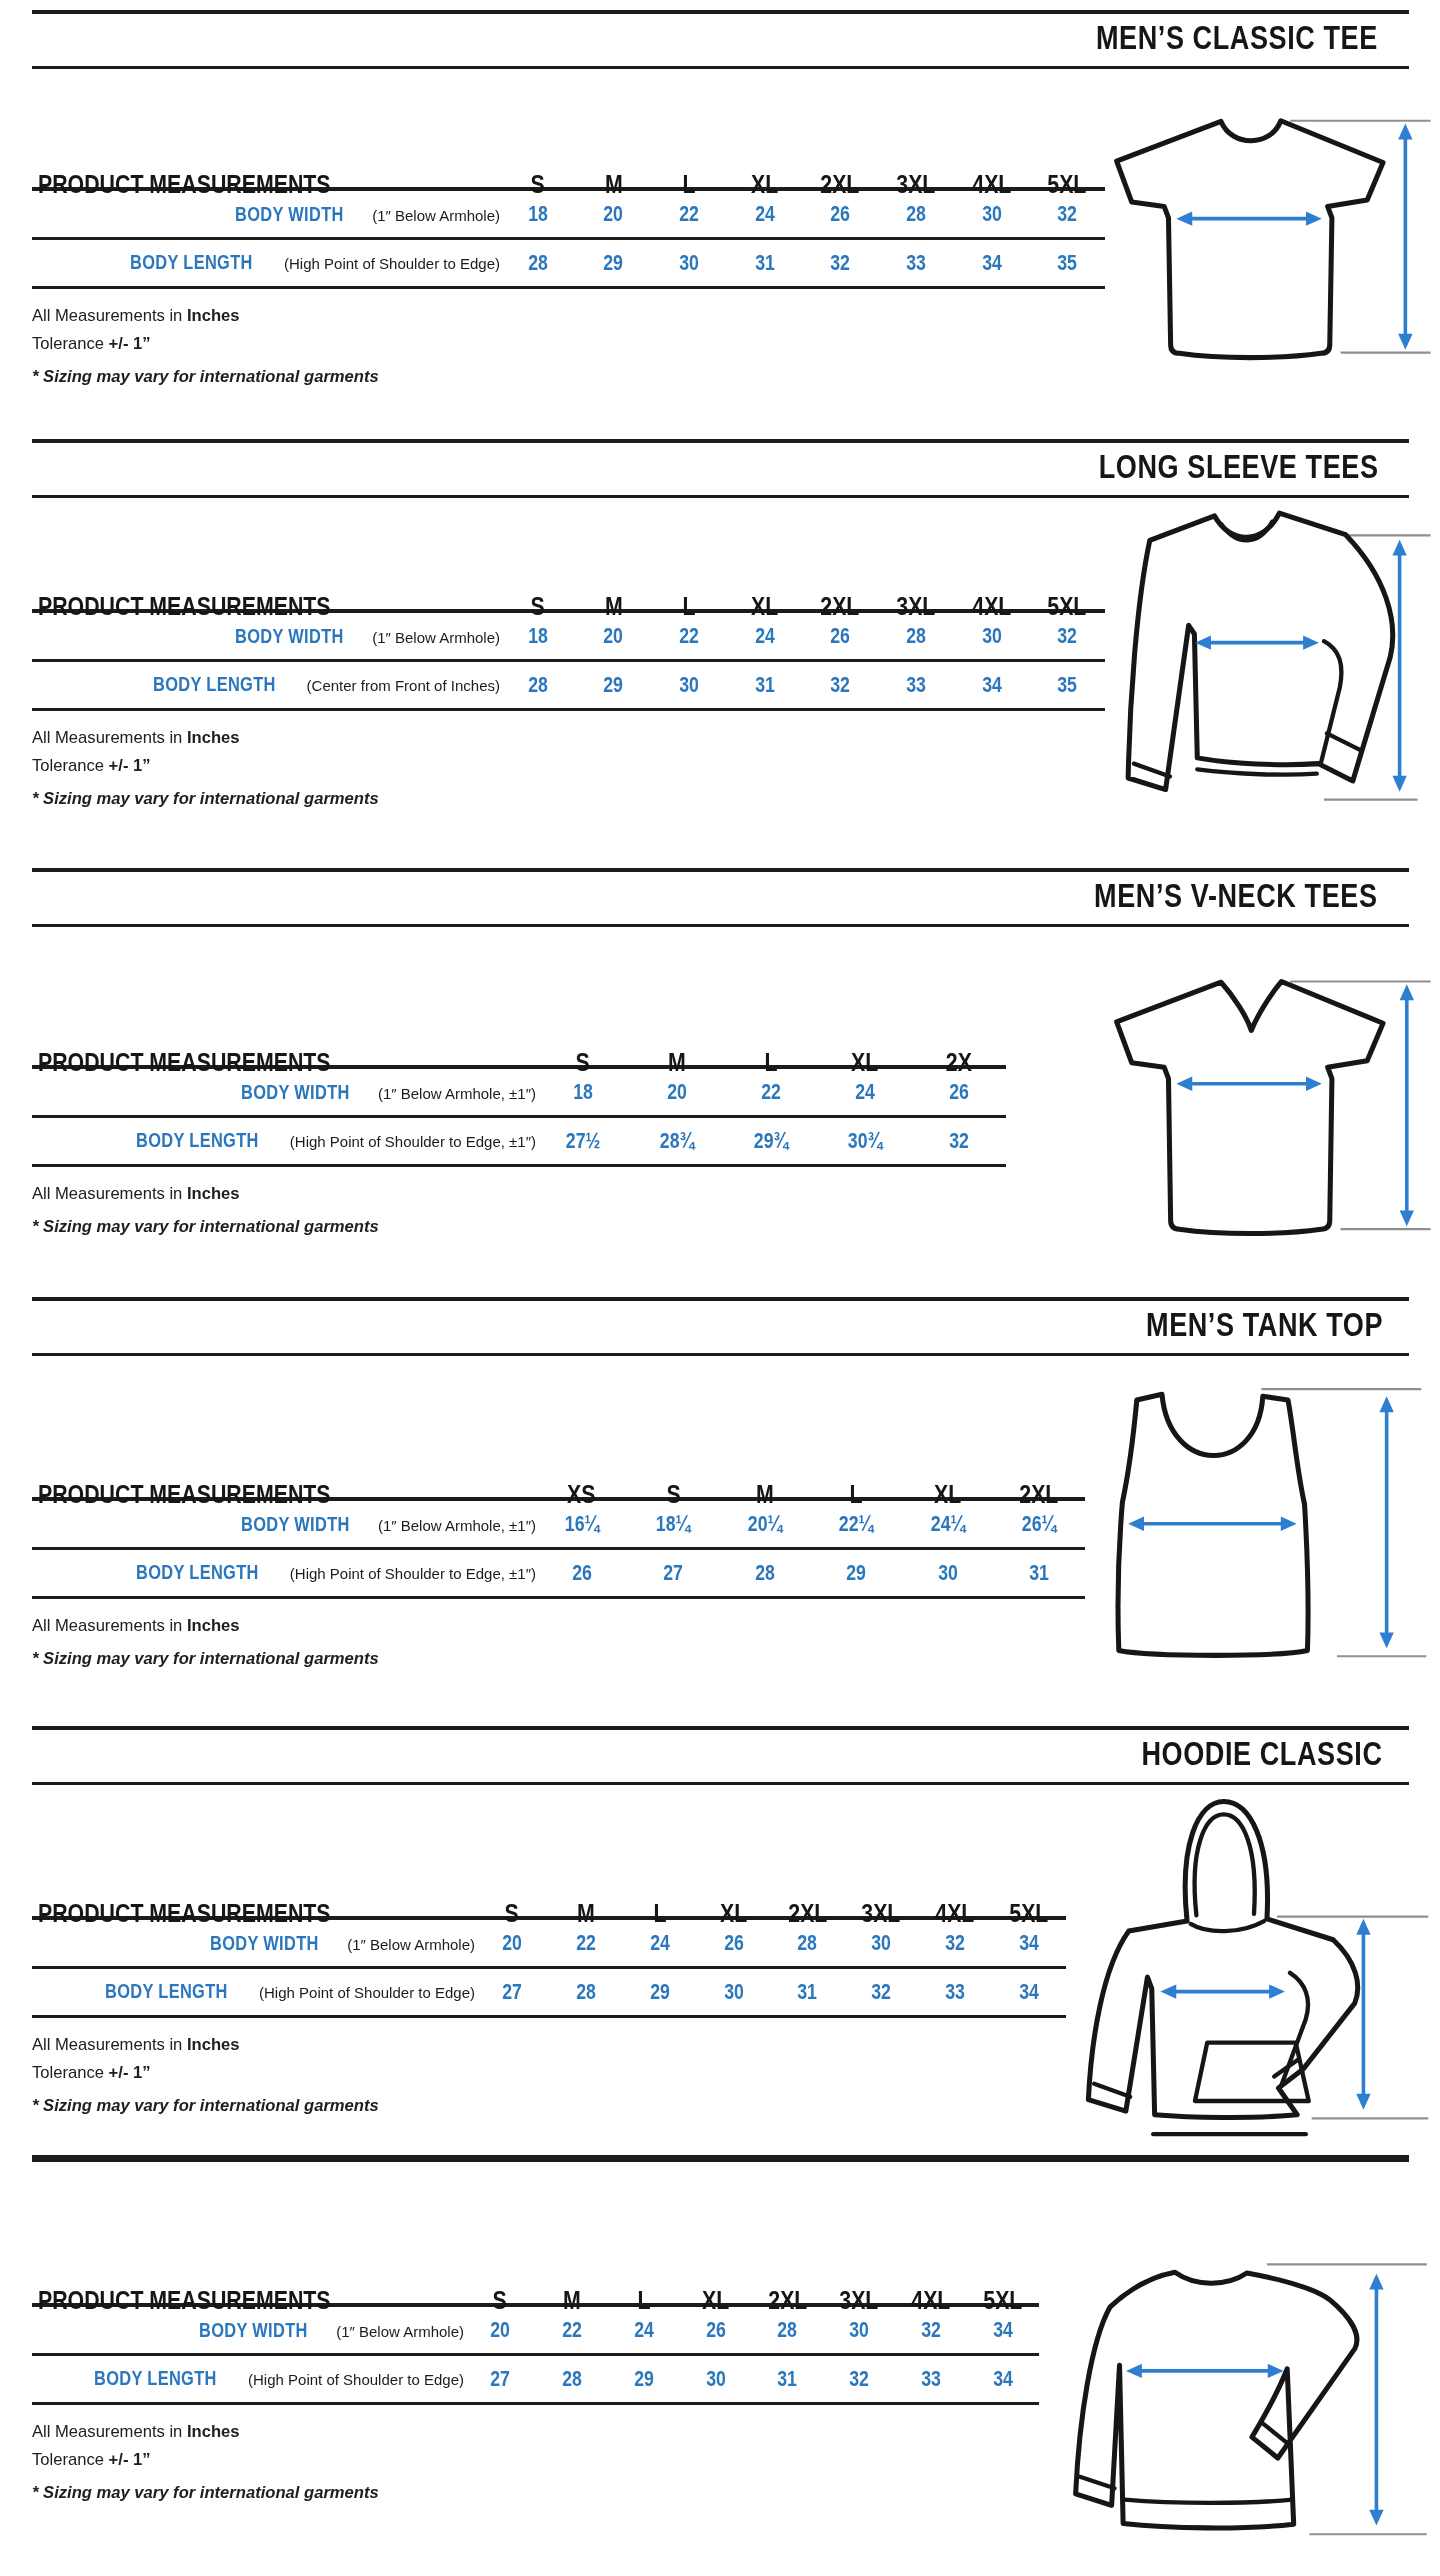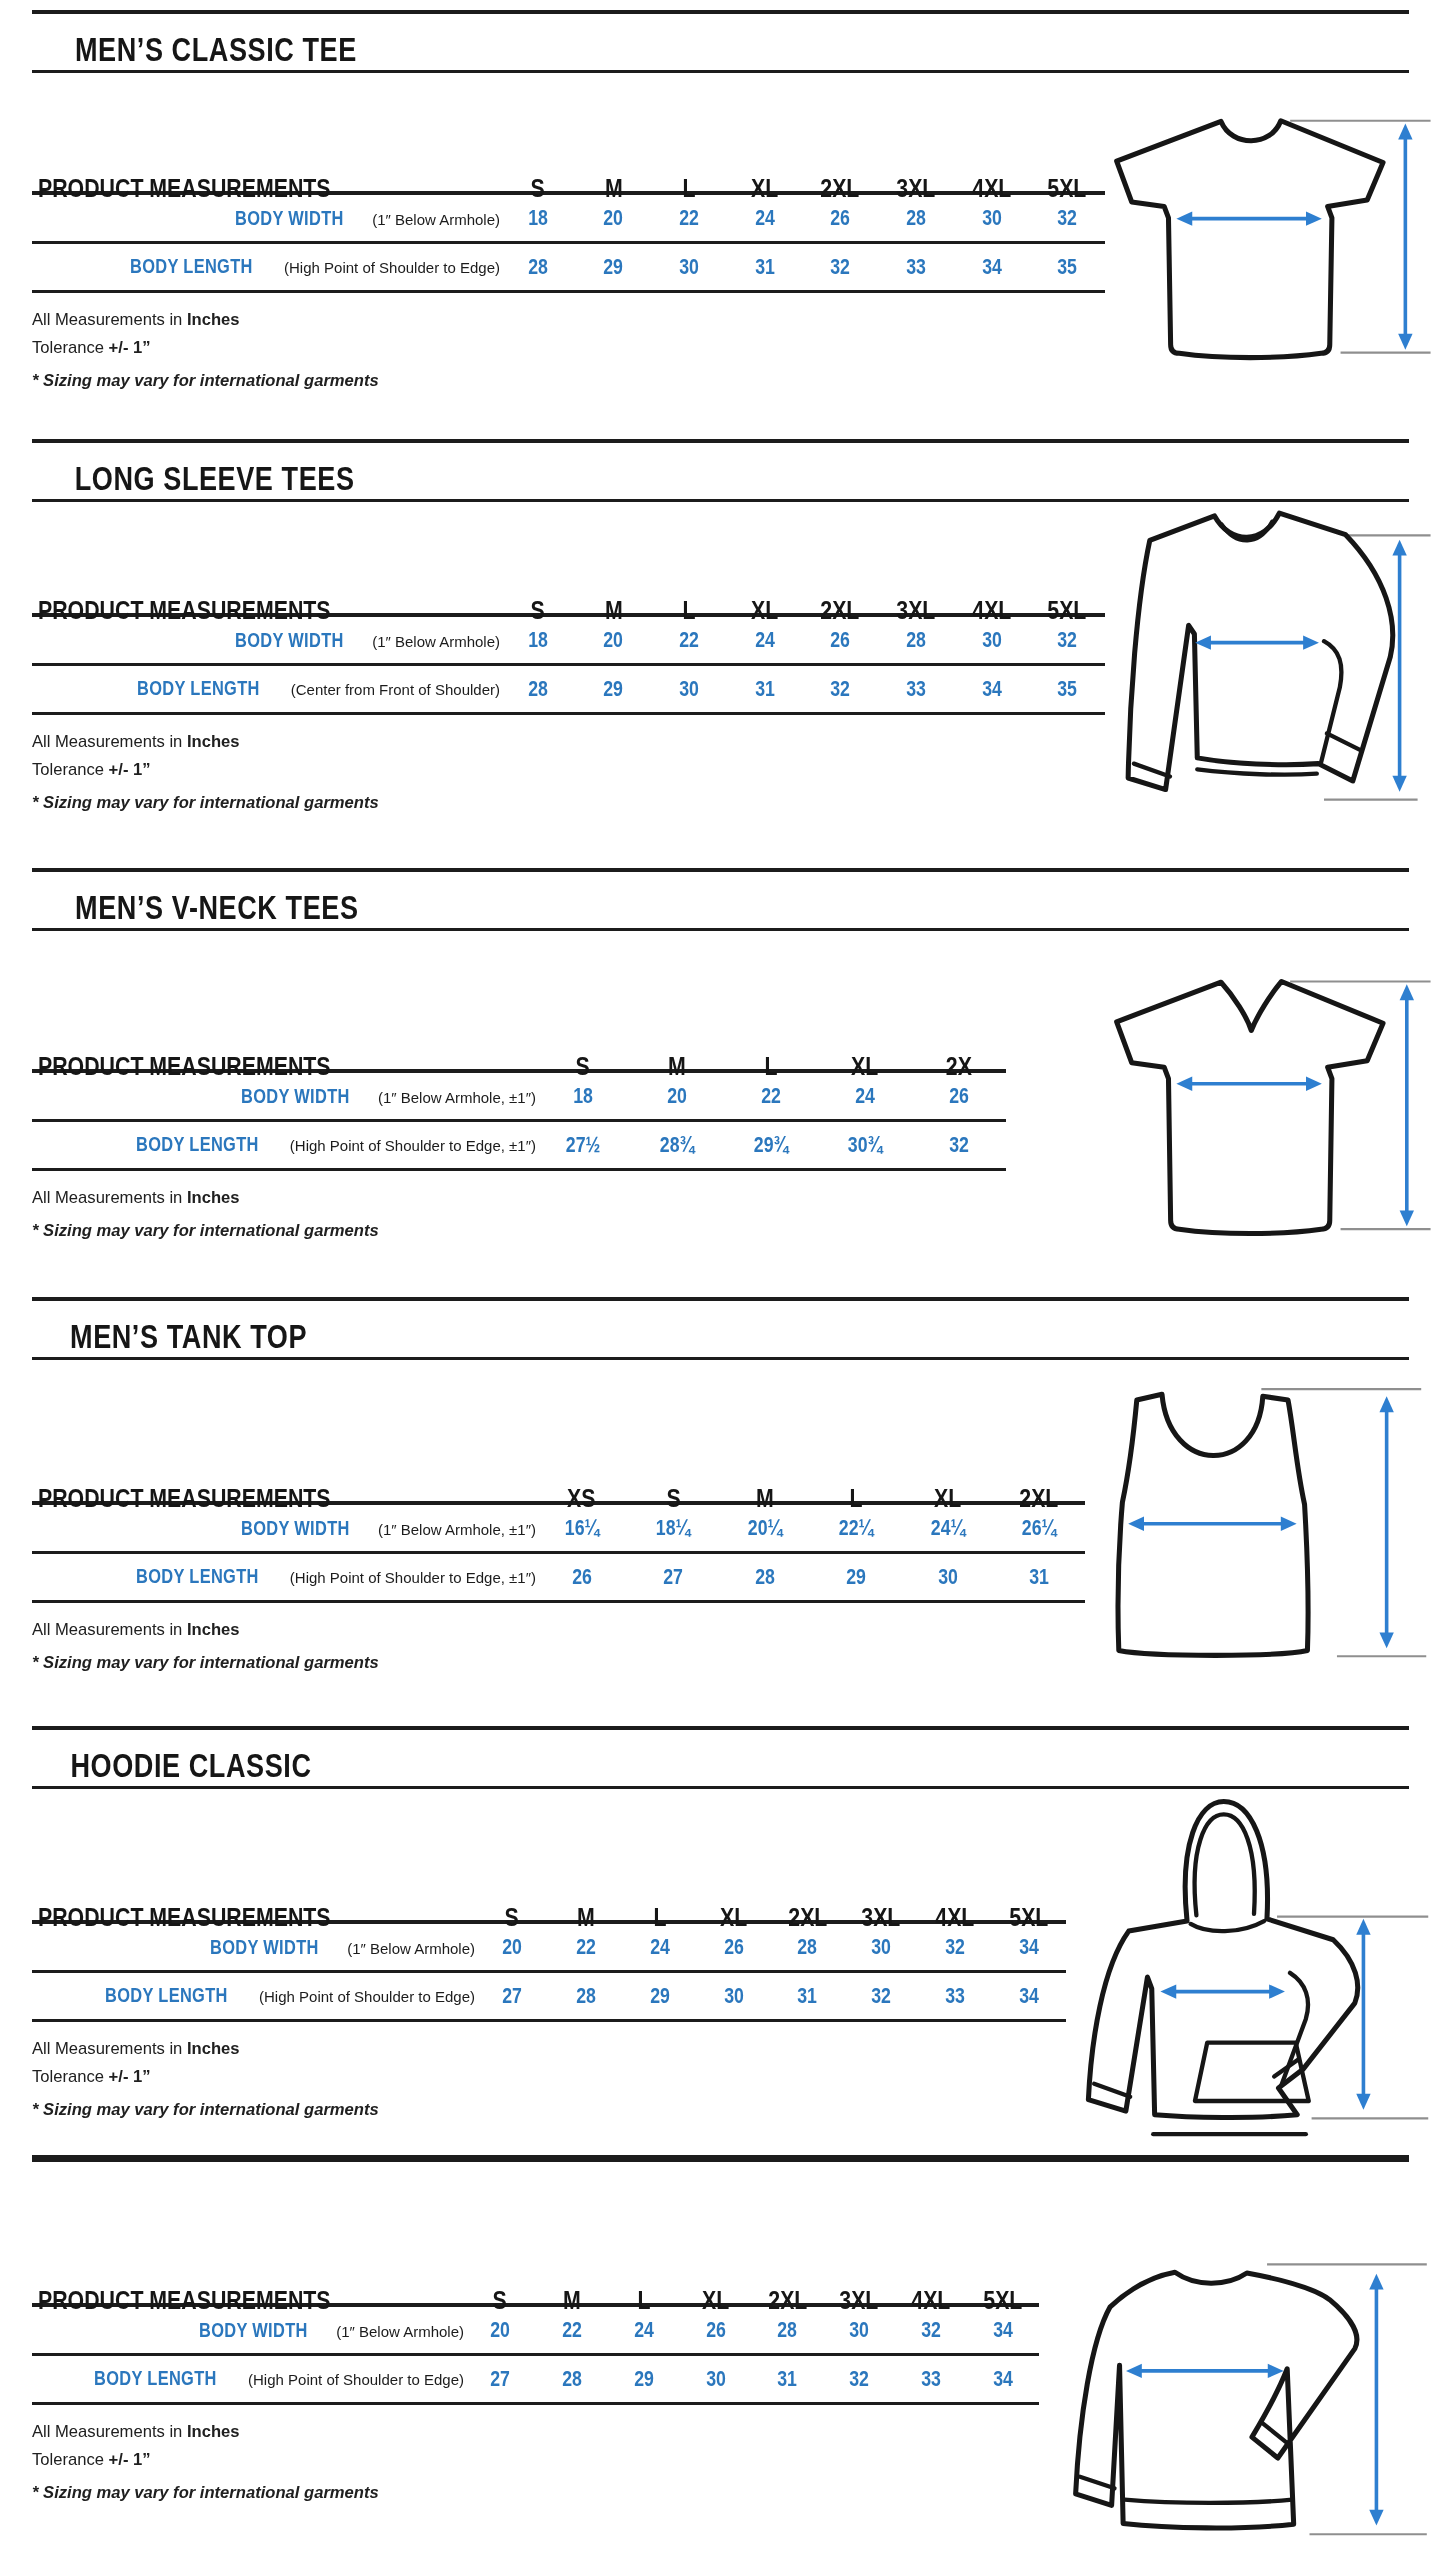--- a/index.html
+++ b/index.html
@@ -1,21 +1,21 @@
 <!DOCTYPE html>
 <html style="font-size:11.5px"><head>
 <meta charset="utf-8">
 <style>
   html,body{margin:0;padding:0;background:#ffffff;}
   body{width:1441px;height:2576px;font-family:"Liberation Sans",sans-serif;color:#1c1c1c;}
   .sheet{position:relative;width:1441px;height:2576px;overflow:hidden;background:#fff;}
   section.panel{position:relative;height:429px;box-sizing:border-box;padding:10px 32px 0;}
   
   .band-rule{height:3.6px;background:#1c1c1c;}
-  h2.title{margin:12px;text-align:left;font-size:33px;font-weight:bold;letter-spacing:0.7px;line-height:48px;height:32px;color:#161616;}
+  h2.title{margin:0;text-align:right;font-size:33px;font-weight:bold;letter-spacing:0.7px;line-height:48px;height:52px;color:#161616;}
   .cond{display:inline-block;transform:scaleX(.82);transform-origin:center;white-space:nowrap;}
   .cond-l{display:inline-block;transform:scaleX(.82);transform-origin:left center;white-space:nowrap;}
   
   .mtable{position:relative;}
   .grid{display:grid;align-items:center;}
   .t-s1 .grid,.t-s2 .grid{grid-template-columns:468px repeat(8,1fr);}
   .t-s1,.t-s2{width:1073px;}
   .t-s3 .grid{grid-template-columns:504px repeat(5,1fr);}
   .t-s3{width:974px;}
   .t-s4 .grid{grid-template-columns:504px repeat(6,1fr);}
@@ -150,21 +150,21 @@
         <div class="td"><span class="cond num">20</span></div>
         <div class="td"><span class="cond num">22</span></div>
         <div class="td"><span class="cond num">24</span></div>
         <div class="td"><span class="cond num">26</span></div>
         <div class="td"><span class="cond num">28</span></div>
         <div class="td"><span class="cond num">30</span></div>
         <div class="td"><span class="cond num">32</span></div>
       </div>
       <div class="rule"></div>
       <div class="grid trow">
-        <div class="td label-col"><span class="rowlbl cond-l">BODY LENGTH</span><span class="paren">(Center from Front of Shoulder)</span></div>
+        <div class="td label-col"><span class="rowlbl cond-l">BODY LENGTH</span><span class="paren">(Center from Front of Inches)</span></div>
         <div class="td"><span class="cond num">28</span></div>
         <div class="td"><span class="cond num">29</span></div>
         <div class="td"><span class="cond num">30</span></div>
         <div class="td"><span class="cond num">31</span></div>
         <div class="td"><span class="cond num">32</span></div>
         <div class="td"><span class="cond num">33</span></div>
         <div class="td"><span class="cond num">34</span></div>
         <div class="td"><span class="cond num">35</span></div>
       </div>
       <div class="rule"></div>

